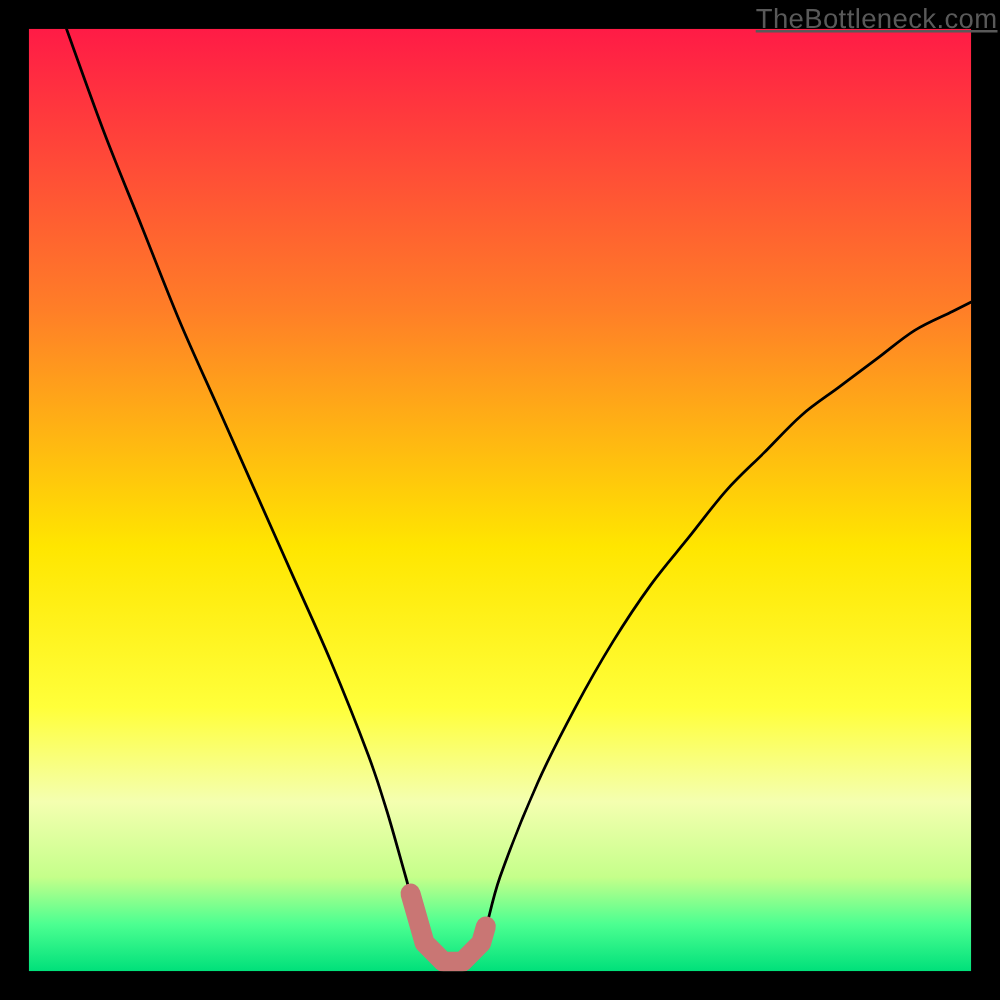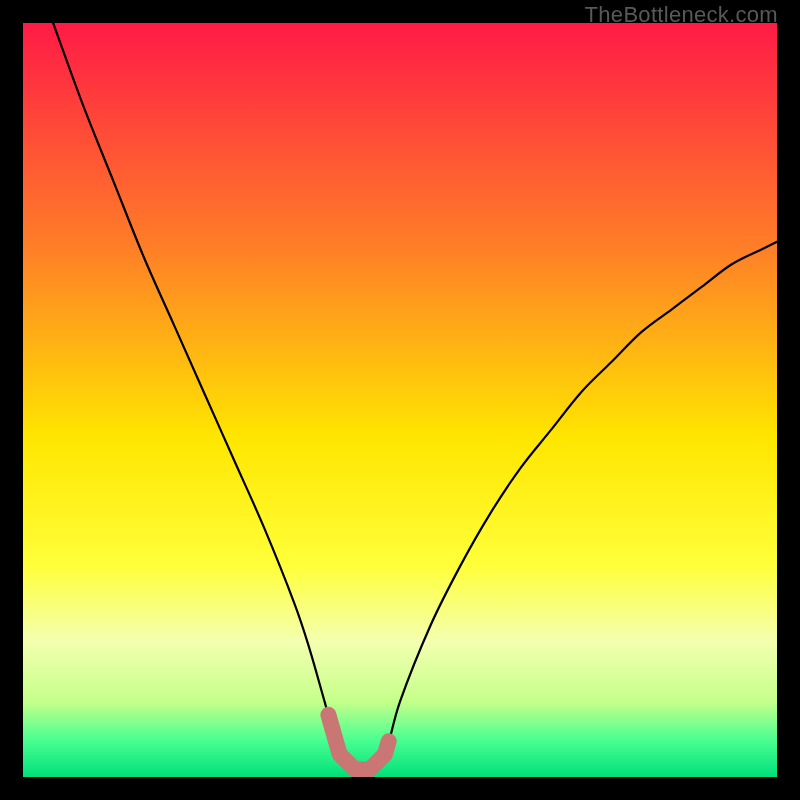--- a/index.html
+++ b/index.html
@@ -15,25 +15,26 @@
     position: absolute;
     left: 0;
     top: 0;
     width: 800px;
     height: 800px;
     background: #000;
   }
   .watermark {
     position: absolute;
     top: 2px;
-    right: 22px;
+    right: 2px;
     color: #595959;
     font-size: 22px;
     letter-spacing: 0.3px;
     z-index: 50;
+    text-decoration: underline;
   }
   svg.plot {
     position: absolute;
     left: 23px;
     top: 23px;
     width: 754px;
     height: 754px;
   }
 </style>
 </head>

